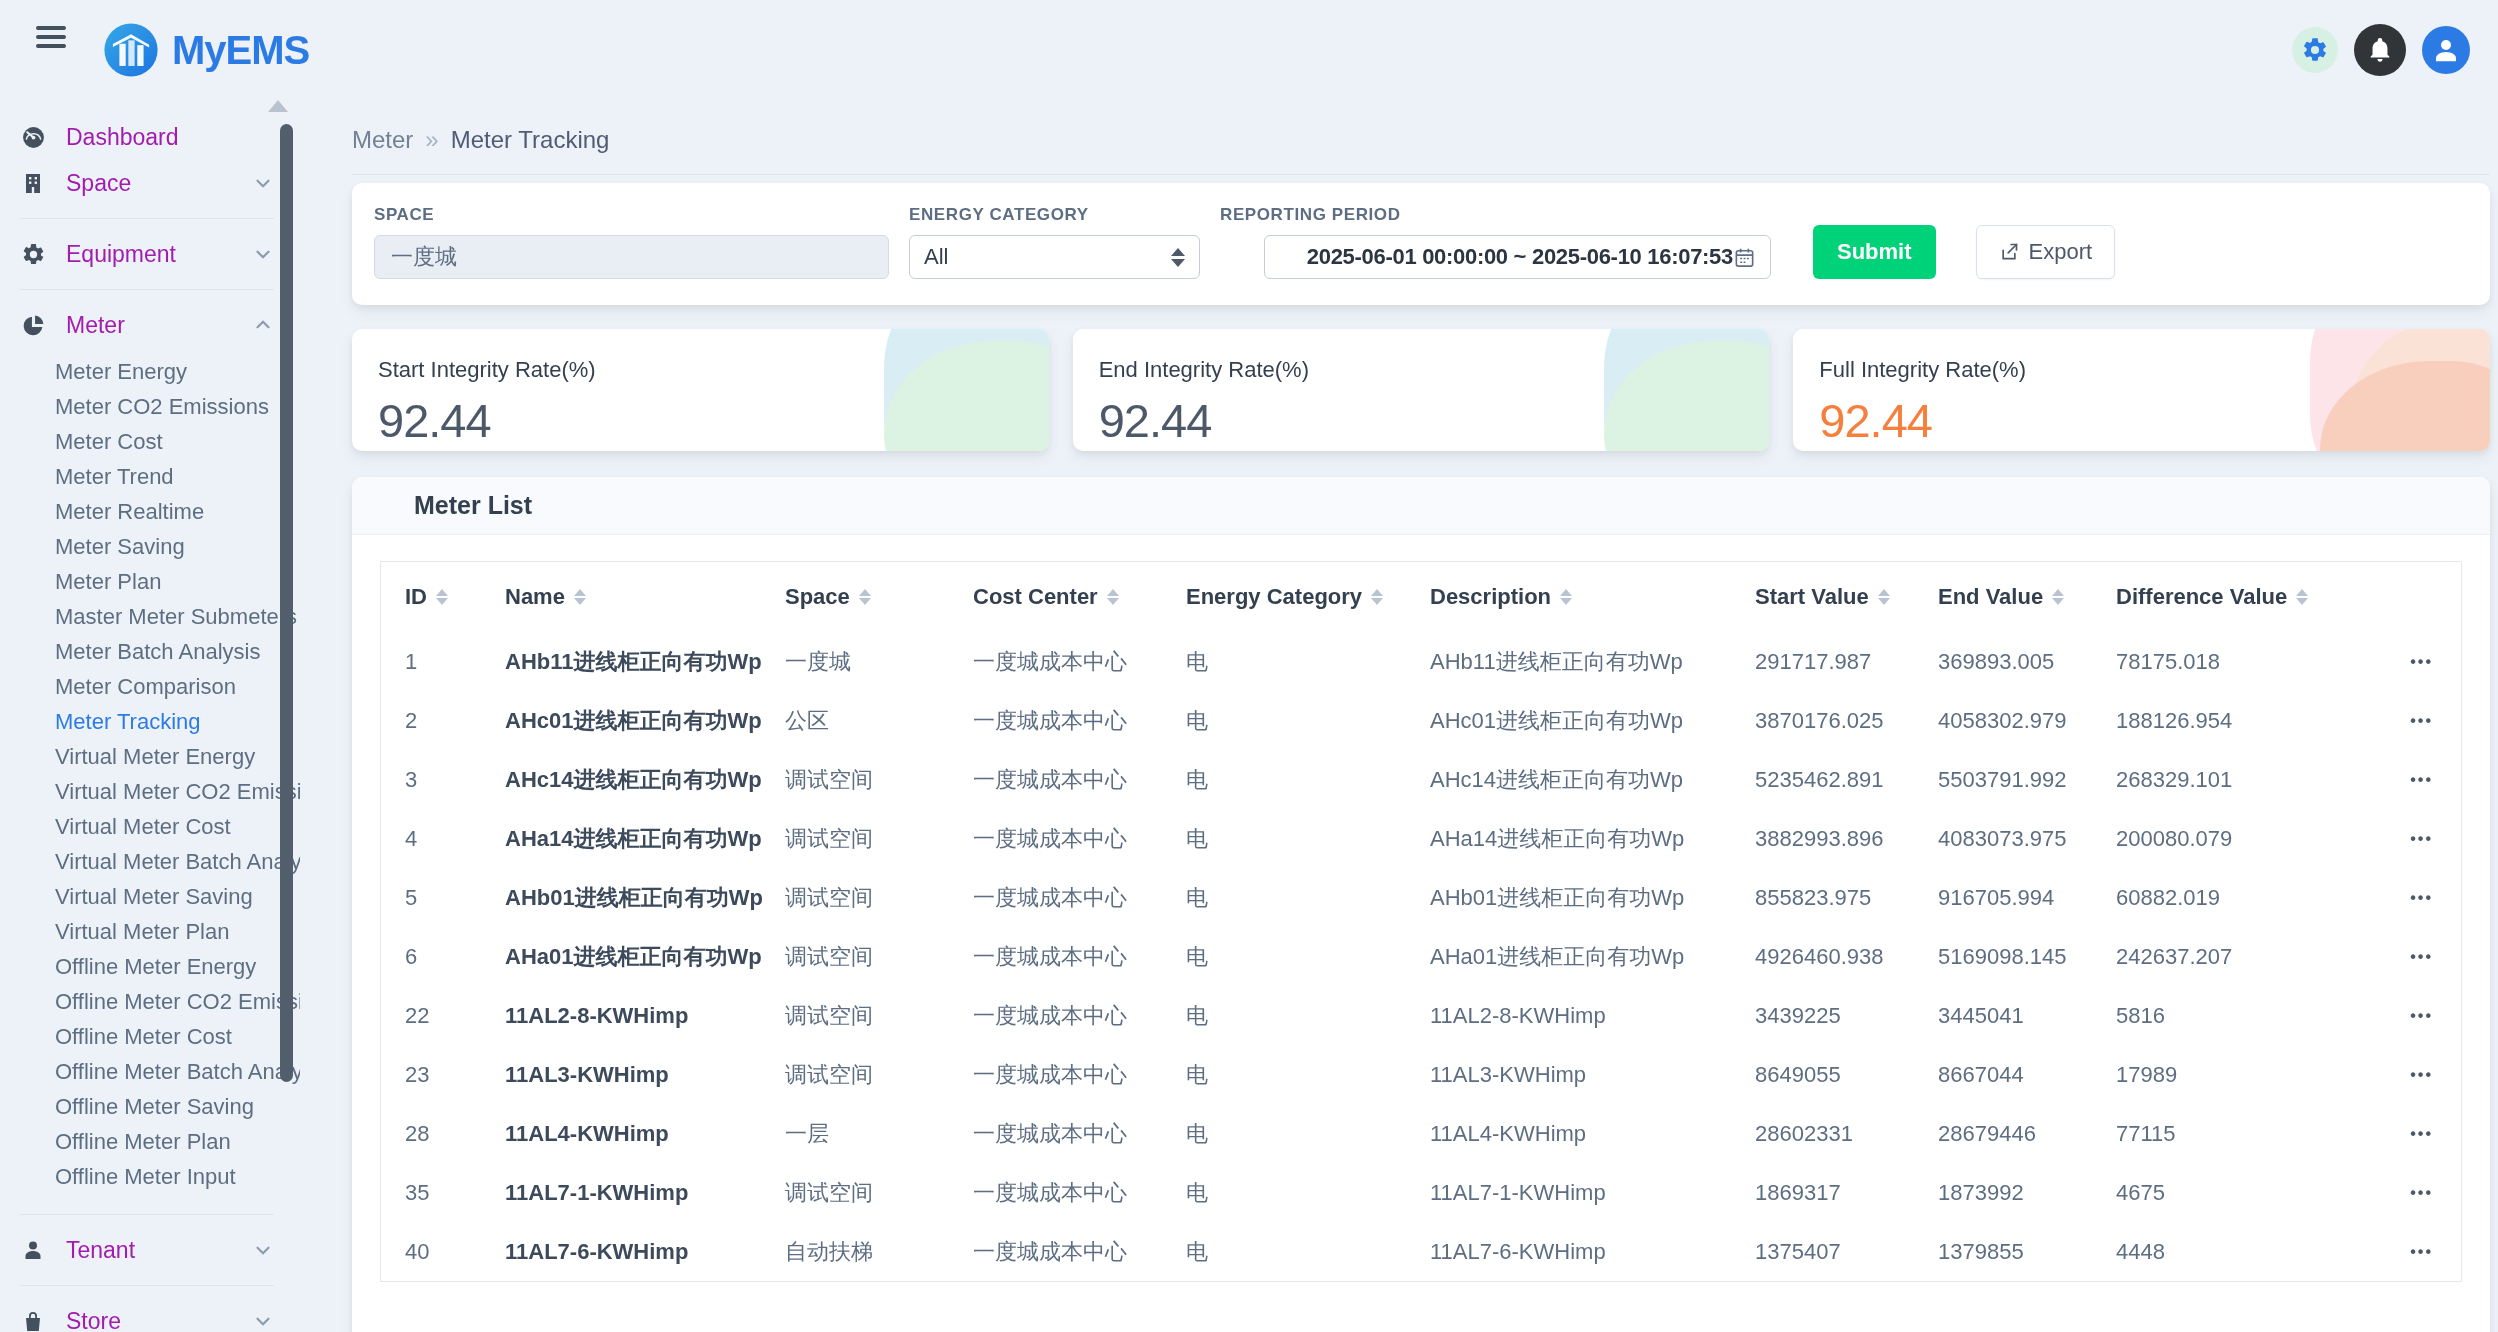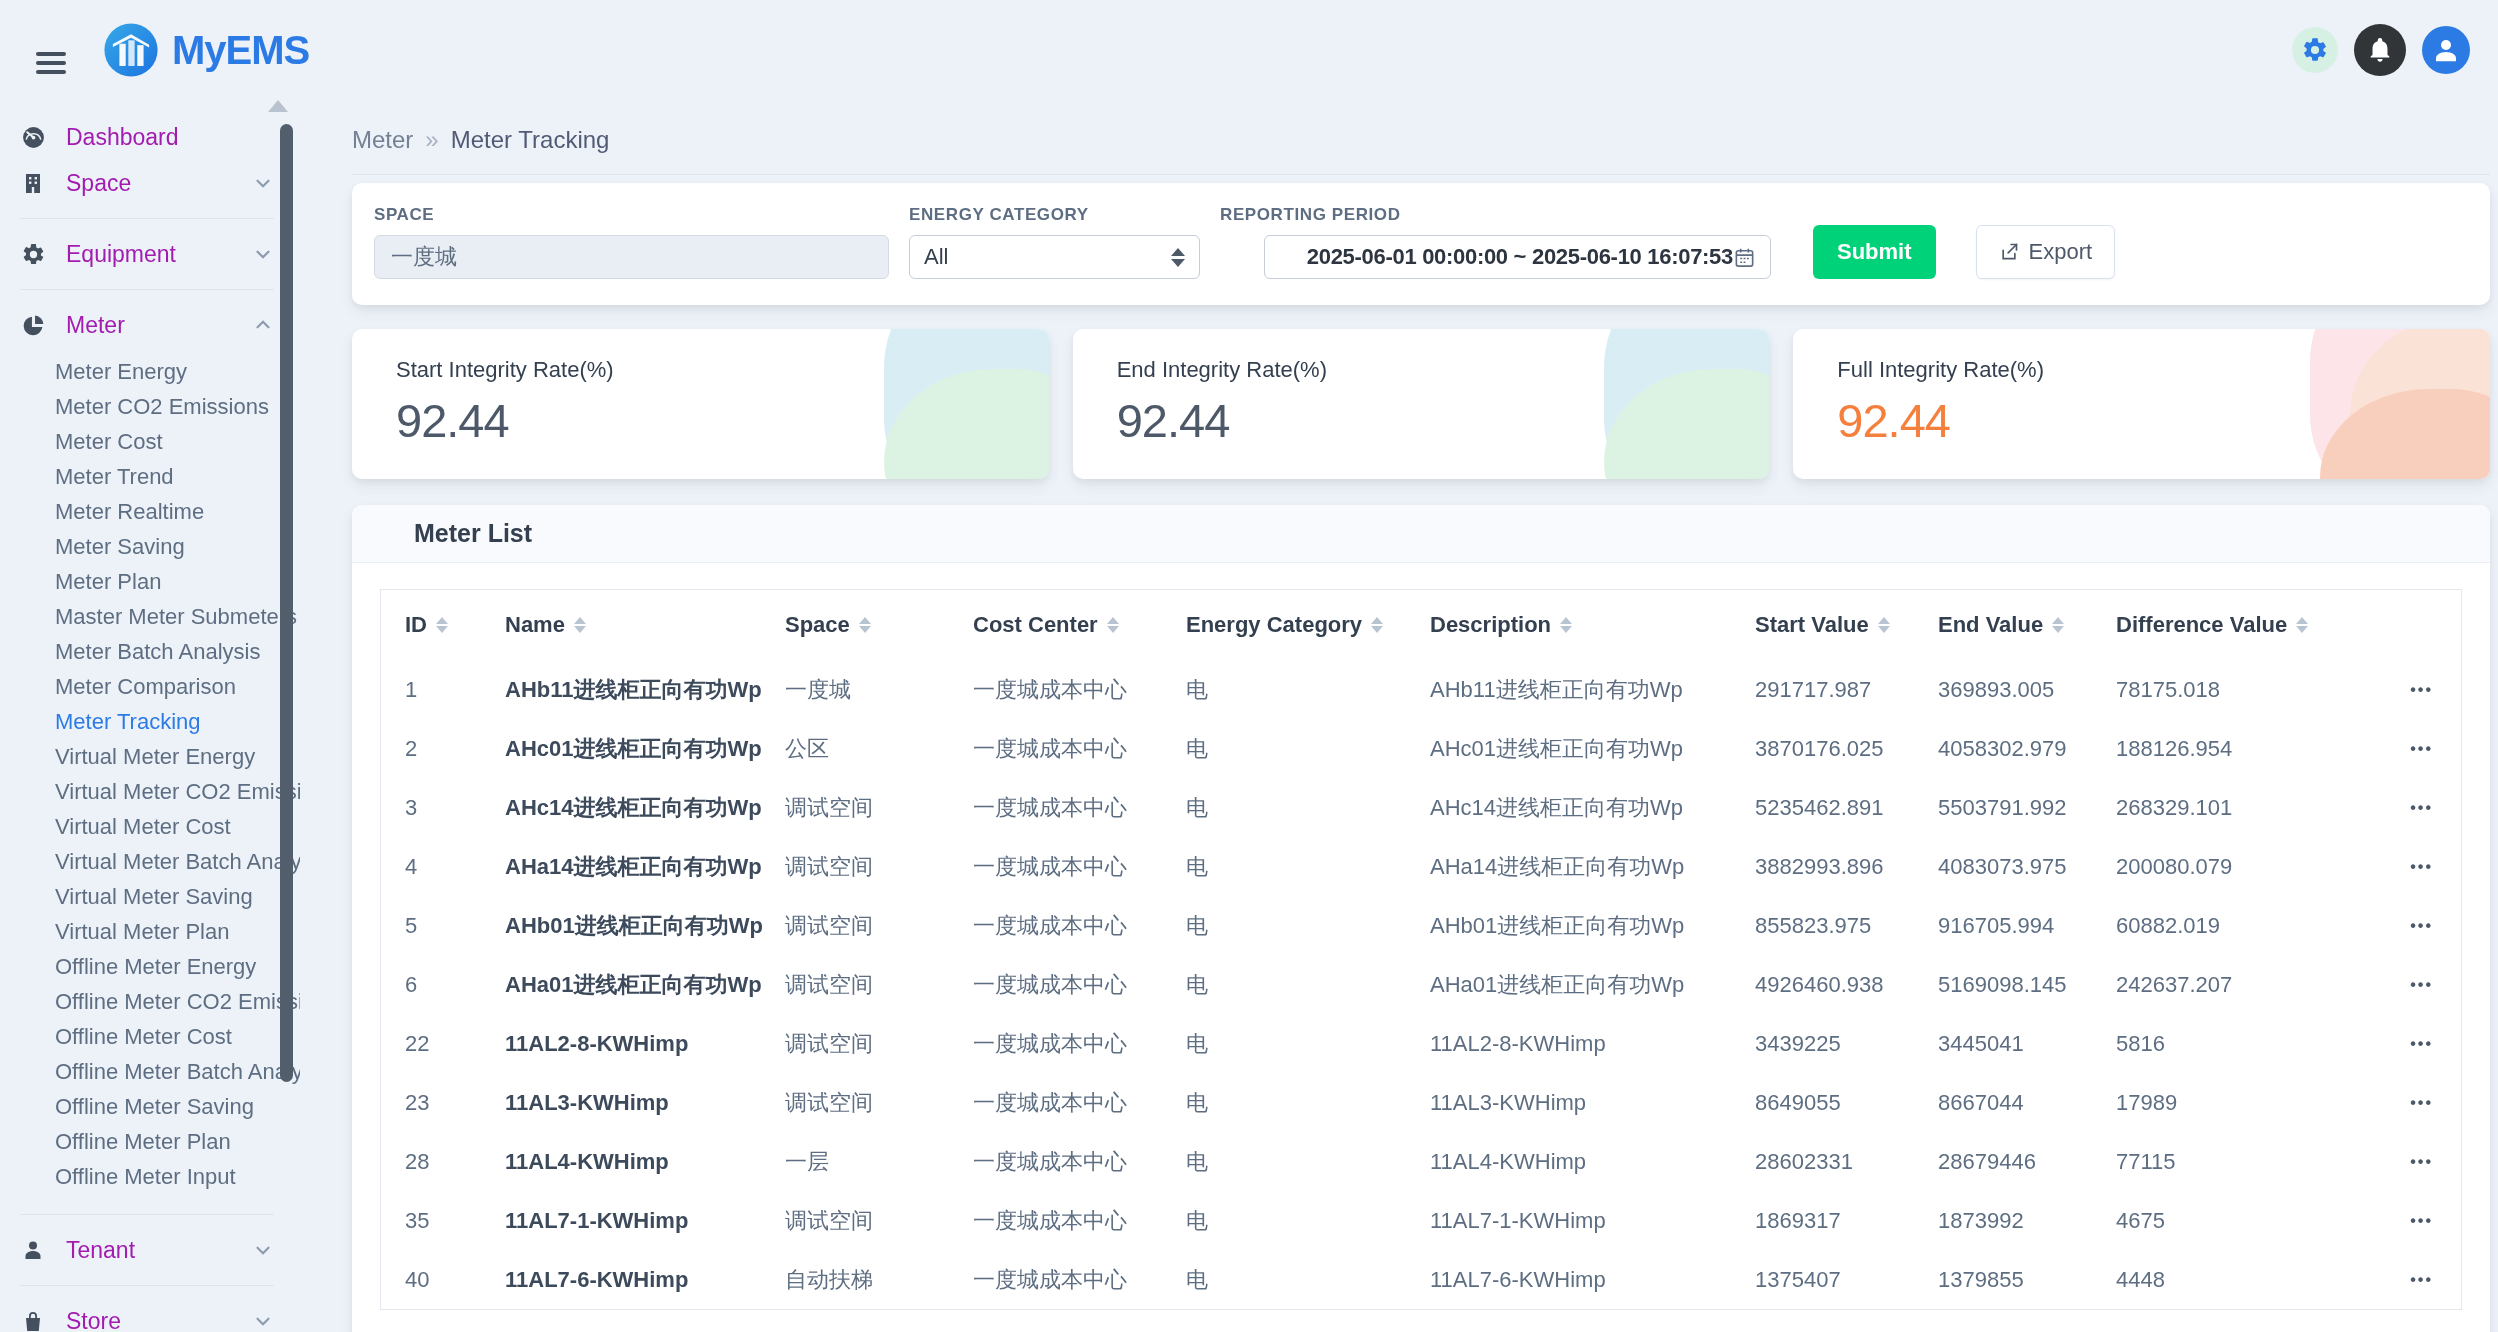--- a/index.html
+++ b/index.html
@@ -8,21 +8,21 @@
     font-family: "Liberation Sans", "DejaVu Sans", sans-serif;
     background: #edf2f9;
     color: #344050;
   }
 
   
   .navbar {
     height: 100px; display: flex; align-items: center;
     padding: 0 28px 0 36px; justify-content: space-between;
   }
-  .nav-left { display: flex; align-items: flex-end; gap: 36px; }
+  .nav-left { display: flex; align-items: flex-start; gap: 36px; }
   .hamburger { width: 30px; cursor: pointer; }
   .hamburger div { height: 4px; background: #44505e; border-radius: 2px; margin: 5px 0; }
   .brand { display: flex; align-items: center; gap: 12px; cursor: pointer; }
   .brand-text { font-size: 40px; font-weight: 800; color: #2c7be5; letter-spacing: -1px; }
   .nav-right { display: flex; align-items: center; gap: 16px; }
   .icon-circle { border-radius: 50%; display: flex; align-items: center; justify-content: center; cursor: pointer; }
   .gear-bg { width: 46px; height: 46px; background: #d7f0e4; }
   .bell-bg { width: 52px; height: 52px; background: #313538; }
   .avatar-bg { width: 48px; height: 48px; background: #2c7be5; }
 
@@ -72,21 +72,21 @@
   .updown .u { border-bottom: 8px solid #4d5969; }
   .updown .d { border-top: 8px solid #4d5969; }
   .btn { height: 54px; border-radius: 6px; font-size: 22px; display: inline-flex;
     align-items: center; justify-content: center; cursor: pointer; border: none; }
   .btn-submit { background: #00d27a; color: #fff; font-weight: 600; padding: 0 24px; margin-left: 22px; }
   .btn-export { background: #fff; color: #4d5969; border: 1px solid #d8e2ef; padding: 8px 22px; gap: 10px;
     box-shadow: 0 1px 2px rgba(0,0,0,.05); margin-left: 20px; }
 
   
   .stats-row { display: flex; gap: 24px; margin-top: 24px; }
-  .stat-card { position: relative; overflow: hidden; flex: 1; height: 150px; padding: 28px 44px; }
+  .stat-card { position: relative; overflow: hidden; flex: 1; height: 122px; padding: 28px 26px; }
   .stat-title { font-size: 22px; color: #344050; }
   .stat-value { font-size: 47px; margin-top: 10px; color: #4d5969; letter-spacing: -1px; }
   .stat-value.orange { color: #f5803e; }
   .blob { position: absolute; }
   .teal1 { top: -60px; right: -55px; width: 220px; height: 240px; background: #d8eef4; border-radius: 46% 54% 58% 42%; }
   .teal2 { bottom: -70px; right: -45px; width: 210px; height: 180px; background: #dcf3e3; border-radius: 58% 42% 46% 54%; }
   .or1 { top: -70px; right: -60px; width: 240px; height: 250px; background: #fce4e9; border-radius: 46% 54% 58% 42%; }
   .or2 { top: -10px; right: -80px; width: 220px; height: 200px; background: #fbe2d7; border-radius: 50% 50% 44% 56%; }
   .or3 { bottom: -80px; right: -40px; width: 210px; height: 170px; background: #f8cfbd; border-radius: 58% 42% 46% 54%; }
 

